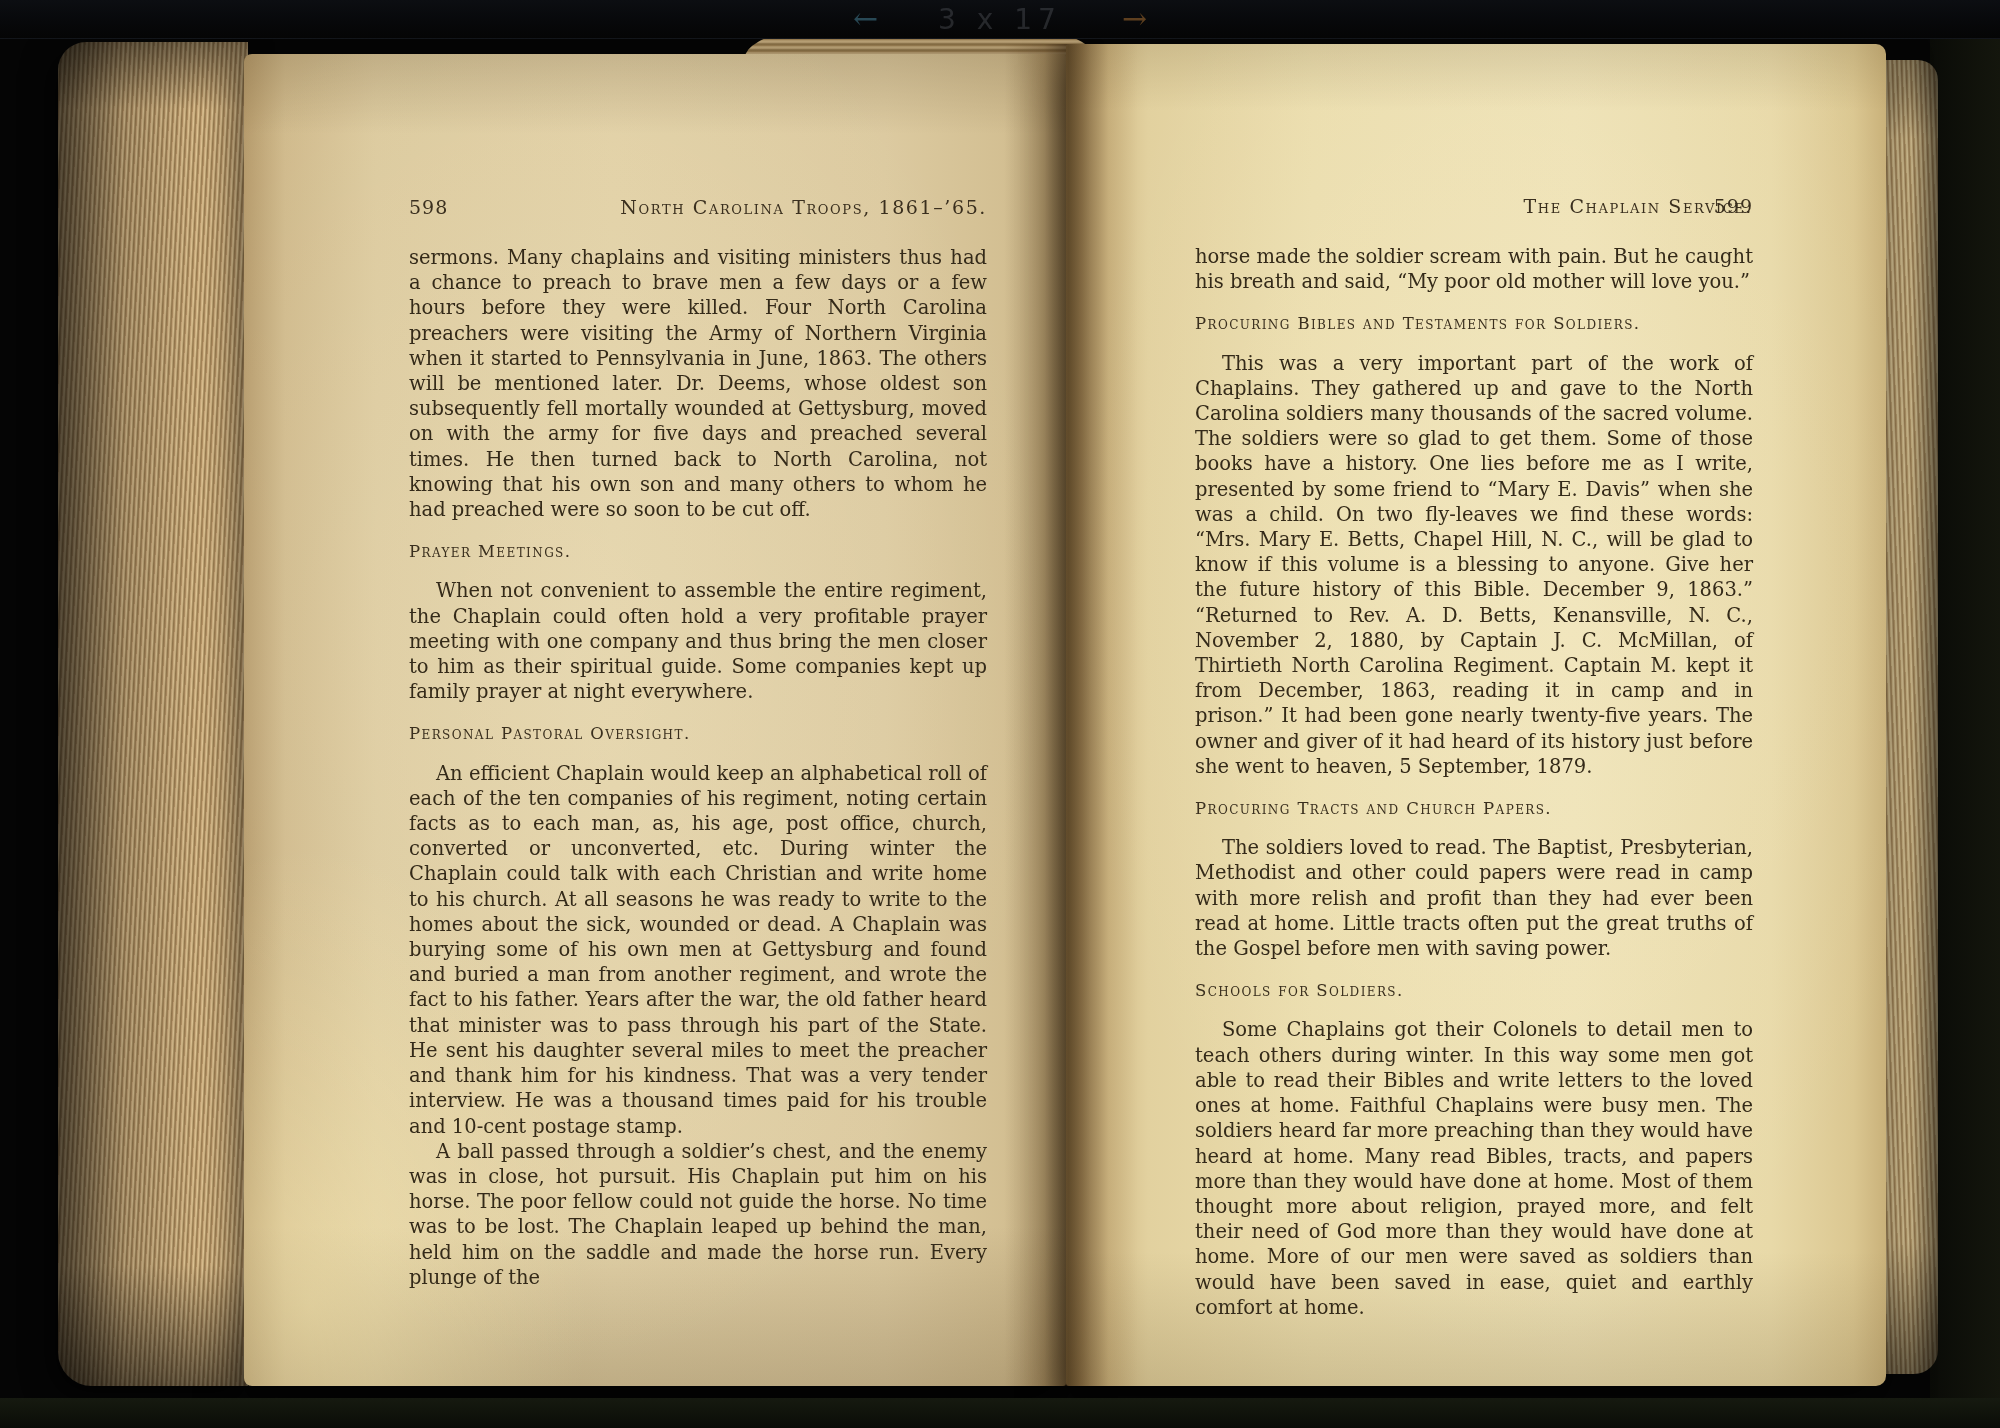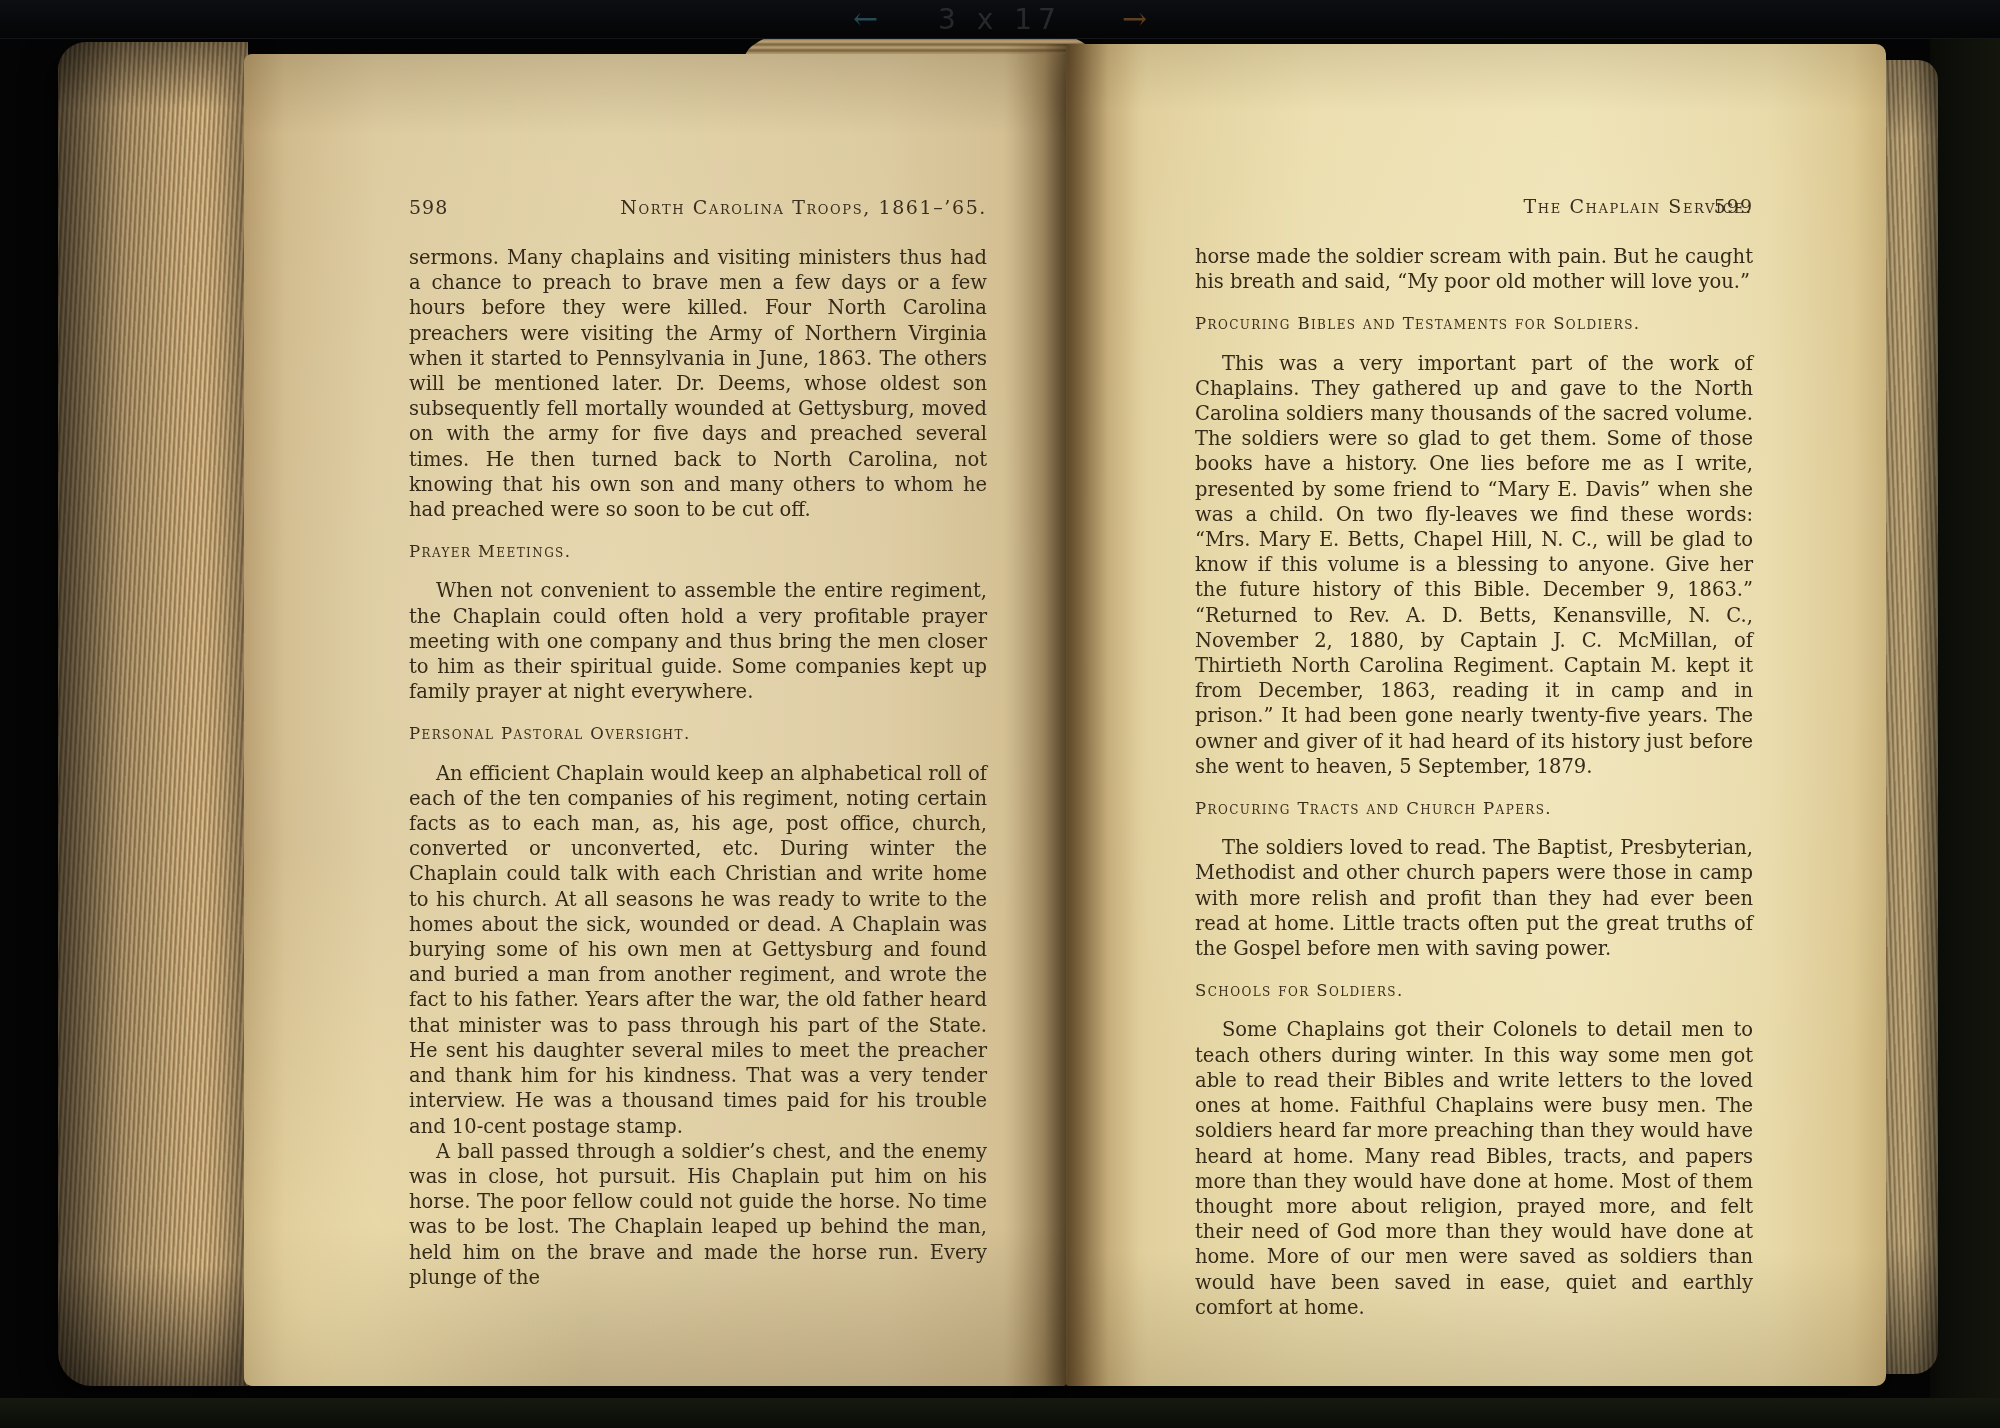--- a/index.html
+++ b/index.html
@@ -119,35 +119,35 @@
     <div class="text-col text-col-left">
       <div class="running-header">
         <span class="pagenum pn-left">598</span>
         <span class="header-title">North Carolina Troops, 1861–’65.</span>
       </div>
       <p class="para no-indent">sermons.  Many chaplains and visiting ministers thus had a chance to preach to brave men a few days or a few hours before they were killed.  Four North Carolina preachers were visiting the Army of Northern Virginia when it started to Pennsylvania in June, 1863.  The others will be mentioned later.  Dr. Deems, whose oldest son subsequently fell mortally wounded at Gettysburg, moved on with the army for five days and preached several times.  He then turned back to North Carolina, not knowing that his own son and many others to whom he had preached were so soon to be cut off.</p>
       <h3 class="section-heading">Prayer Meetings.</h3>
       <p class="para">When not convenient to assemble the entire regiment, the Chaplain could often hold a very profitable prayer meeting with one company and thus bring the men closer to him as their spiritual guide.  Some companies kept up family prayer at night everywhere.</p>
       <h3 class="section-heading">Personal Pastoral Oversight.</h3>
       <p class="para">An efficient Chaplain would keep an alphabetical roll of each of the ten companies of his regiment, noting certain facts as to each man, as, his age, post office, church, converted or unconverted, etc.  During winter the Chaplain could talk with each Christian and write home to his church.  At all seasons he was ready to write to the homes about the sick, wounded or dead.  A Chaplain was burying some of his own men at Gettysburg and found and buried a man from another regiment, and wrote the fact to his father.  Years after the war, the old father heard that minister was to pass through his part of the State.  He sent his daughter several miles to meet the preacher and thank him for his kindness.  That was a very tender interview.  He was a thousand times paid for his trouble and 10-cent postage stamp.</p>
-      <p class="para">A ball passed through a soldier’s chest, and the enemy was in close, hot pursuit.  His Chaplain put him on his horse. The poor fellow could not guide the horse.  No time was to be lost.  The Chaplain leaped up behind the man, held him on the brave and made the horse run.  Every plunge of the</p>
+      <p class="para">A ball passed through a soldier’s chest, and the enemy was in close, hot pursuit.  His Chaplain put him on his horse. The poor fellow could not guide the horse.  No time was to be lost.  The Chaplain leaped up behind the man, held him on the saddle and made the horse run.  Every plunge of the</p>
     </div>
   </div>
 
   <div class="page page-right">
     <div class="text-col text-col-right">
       <div class="running-header">
         <span class="header-title">The Chaplain Service.</span>
         <span class="pagenum pn-right">599</span>
       </div>
       <p class="para no-indent">horse made the soldier scream with pain.  But he caught his breath and said, “My poor old mother will love you.”</p>
       <h3 class="section-heading">Procuring Bibles and Testaments for Soldiers.</h3>
       <p class="para">This was a very important part of the work of Chaplains. They gathered up and gave to the North Carolina soldiers many thousands of the sacred volume.  The soldiers were so glad to get them.  Some of those books have a history.  One lies before me as I write, presented by some friend to “Mary E. Davis” when she was a child.  On two fly-leaves we find these words:  “Mrs. Mary E. Betts, Chapel Hill, N. C., will be glad to know if this volume is a blessing to anyone.  Give her the future history of this Bible.  December 9, 1863.” “Returned to Rev. A. D. Betts, Kenansville, N. C., November 2, 1880, by Captain J. C. McMillan, of Thirtieth North Carolina Regiment.  Captain M. kept it from December, 1863, reading it in camp and in prison.”  It had been gone nearly twenty-five years.  The owner and giver of it had heard of its history just before she went to heaven, 5 September, 1879.</p>
       <h3 class="section-heading">Procuring Tracts and Church Papers.</h3>
-      <p class="para">The soldiers loved to read.  The Baptist, Presbyterian, Methodist and other church papers were those in camp with more relish and profit than they had ever been read at home. Little tracts often put the great truths of the Gospel before men with saving power.</p>
+      <p class="para">The soldiers loved to read.  The Baptist, Presbyterian, Methodist and other could papers were read in camp with more relish and profit than they had ever been read at home. Little tracts often put the great truths of the Gospel before men with saving power.</p>
       <h3 class="section-heading">Schools for Soldiers.</h3>
       <p class="para">Some Chaplains got their Colonels to detail men to teach others during winter.  In this way some men got able to read their Bibles and write letters to the loved ones at home. Faithful Chaplains were busy men.  The soldiers heard far more preaching than they would have heard at home.  Many read Bibles, tracts, and papers more than they would have done at home.  Most of them thought more about religion, prayed more, and felt their need of God more than they would have done at home.  More of our men were saved as soldiers than would have been saved in ease, quiet and earthly comfort at home.</p>
     </div>
   </div>
 
   <div class="gutter"></div>
   <div class="cover-bottom"></div>
 
 </div>
 

